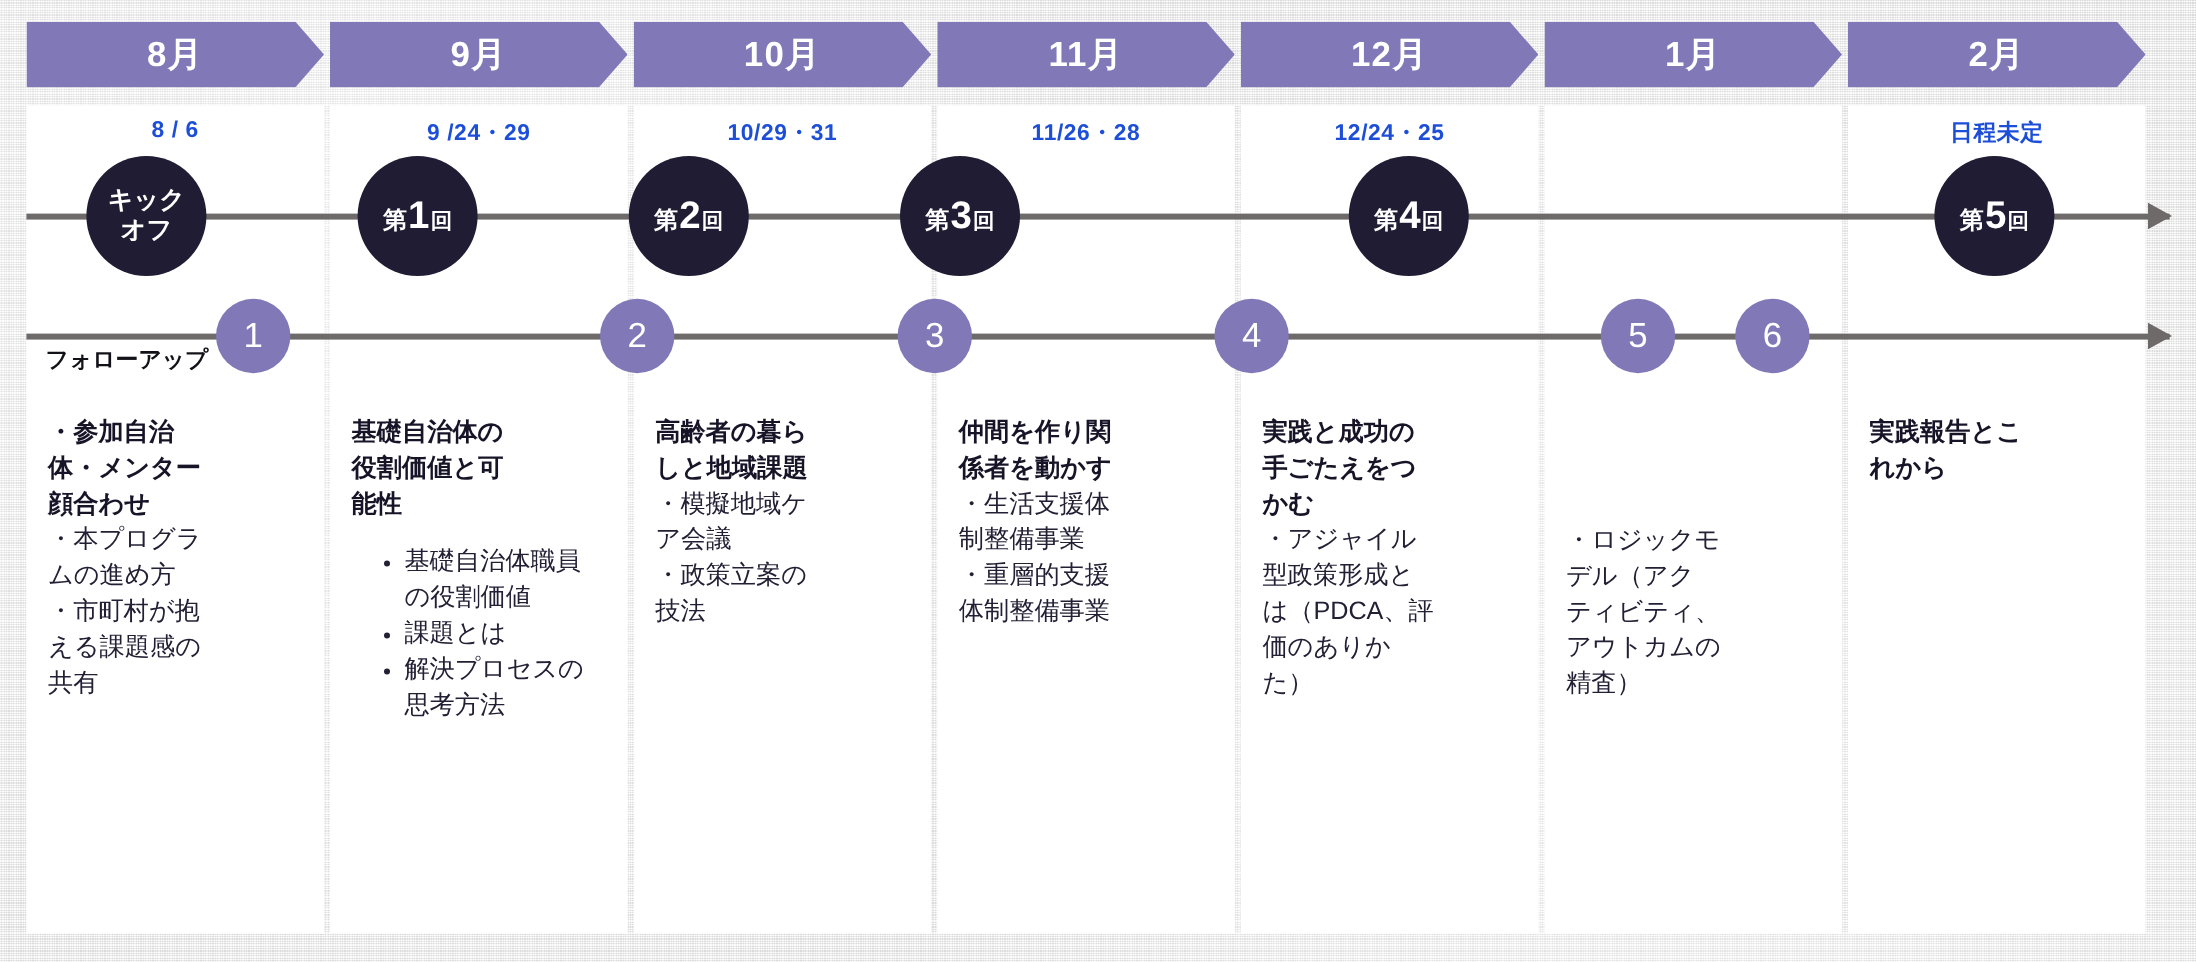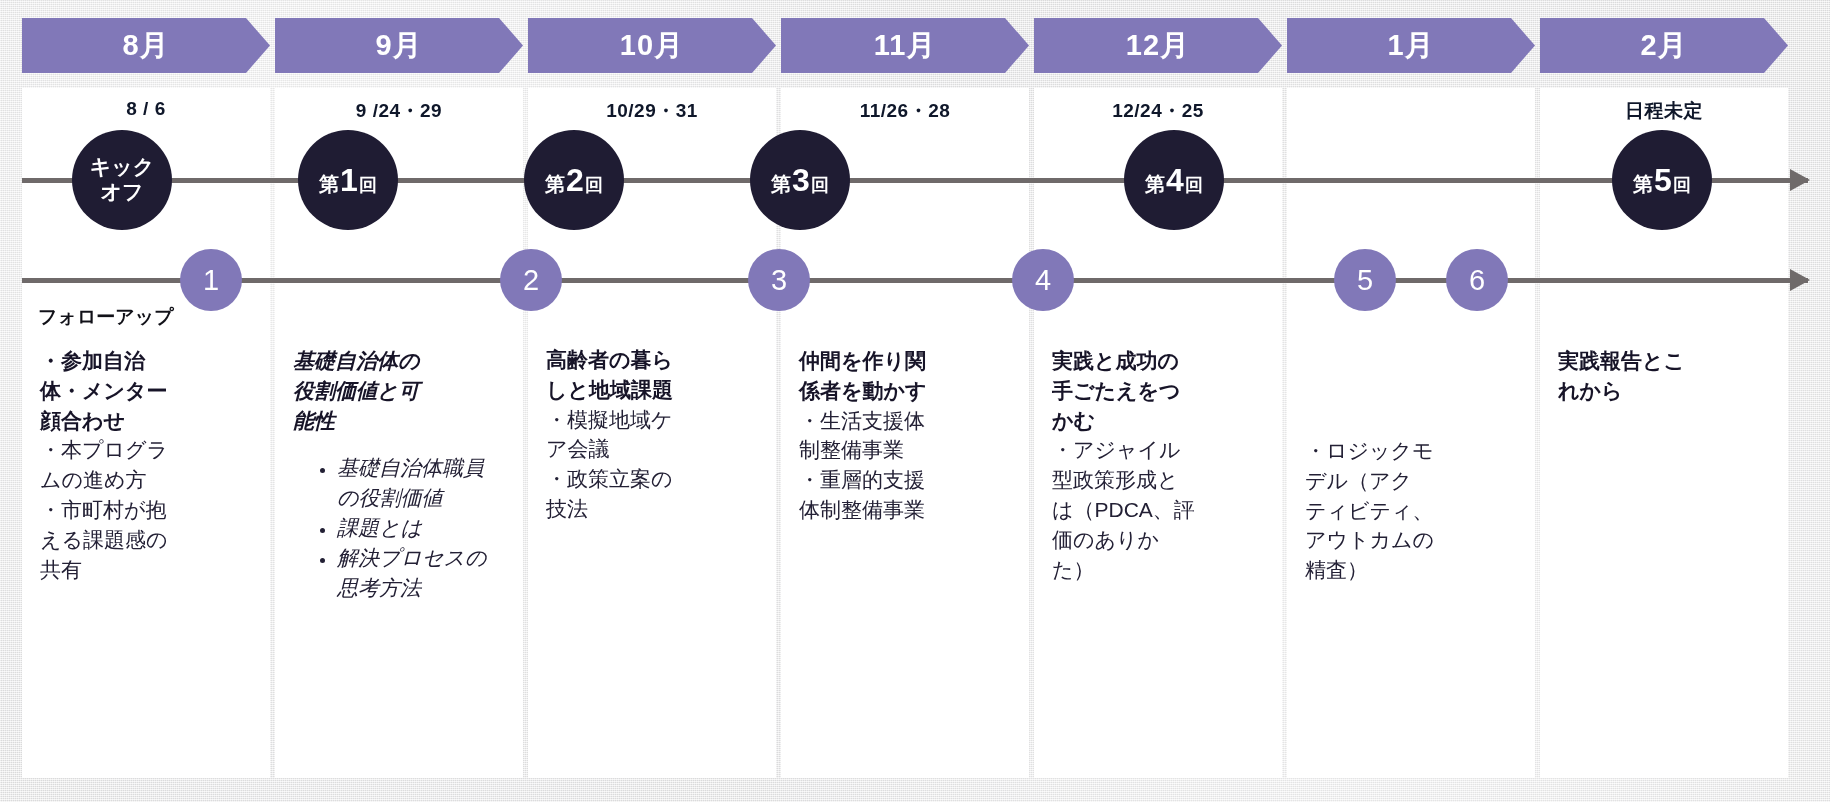--- a/index.html
+++ b/index.html
@@ -39,21 +39,21 @@
   .col{
     width:248px;height:690px;
     background:#ffffff;
     position:relative;
   }
 
   
   .date{
     position:absolute;top:10px;left:0;right:0;
     text-align:center;
-    font-size:19px;font-weight:bold;color:#0f172a;
+    font-size:19px;font-weight:bold;color:#1d4ed8;
     letter-spacing:.5px;
   }
 
   
   .tl-main{
     position:absolute;left:22px;top:178px;width:1786px;height:5px;
     background:#6f6a6a;
   }
   .tl-sub{
     position:absolute;left:22px;top:278px;width:1786px;height:5px;
@@ -90,21 +90,20 @@
     width:62px;height:62px;border-radius:50%;
     background:#8178b8;
     color:#ffffff;
     display:flex;align-items:center;justify-content:center;
     font-size:29px;font-weight:normal;
   }
   .fu-label{
     position:absolute;
     font-size:19px;font-weight:bold;color:#111118;
     white-space:nowrap;
-    margin-top:17px;
   }
 
   
   .body{
     position:absolute;left:18px;right:14px;
     font-size:21px;
     line-height:1.42;
     color:#232035;
   }
   .body .hd{font-weight:bold;color:#171428;display:block;}
@@ -141,21 +140,21 @@
         <span class="ln">・本プログラ</span>
         <span class="ln">ムの進め方</span>
         <span class="ln">・市町村が抱</span>
         <span class="ln">える課題感の</span>
         <span class="ln">共有</span>
       </div>
     </div>
 
     <div class="col">
       <div class="date">9 /24・29</div>
-      <div class="body" style="top:258px;font-style:italic;">
+      <div class="body" style="top:258px;">
         <span class="hd ln">基礎自治体の</span>
         <span class="hd ln">役割価値と可</span>
         <span class="hd ln">能性</span>
         <ul>
           <li>基礎自治体職員の役割価値</li>
           <li>課題とは</li>
           <li>解決プロセスの思考方法</li>
         </ul>
       </div>
     </div>

